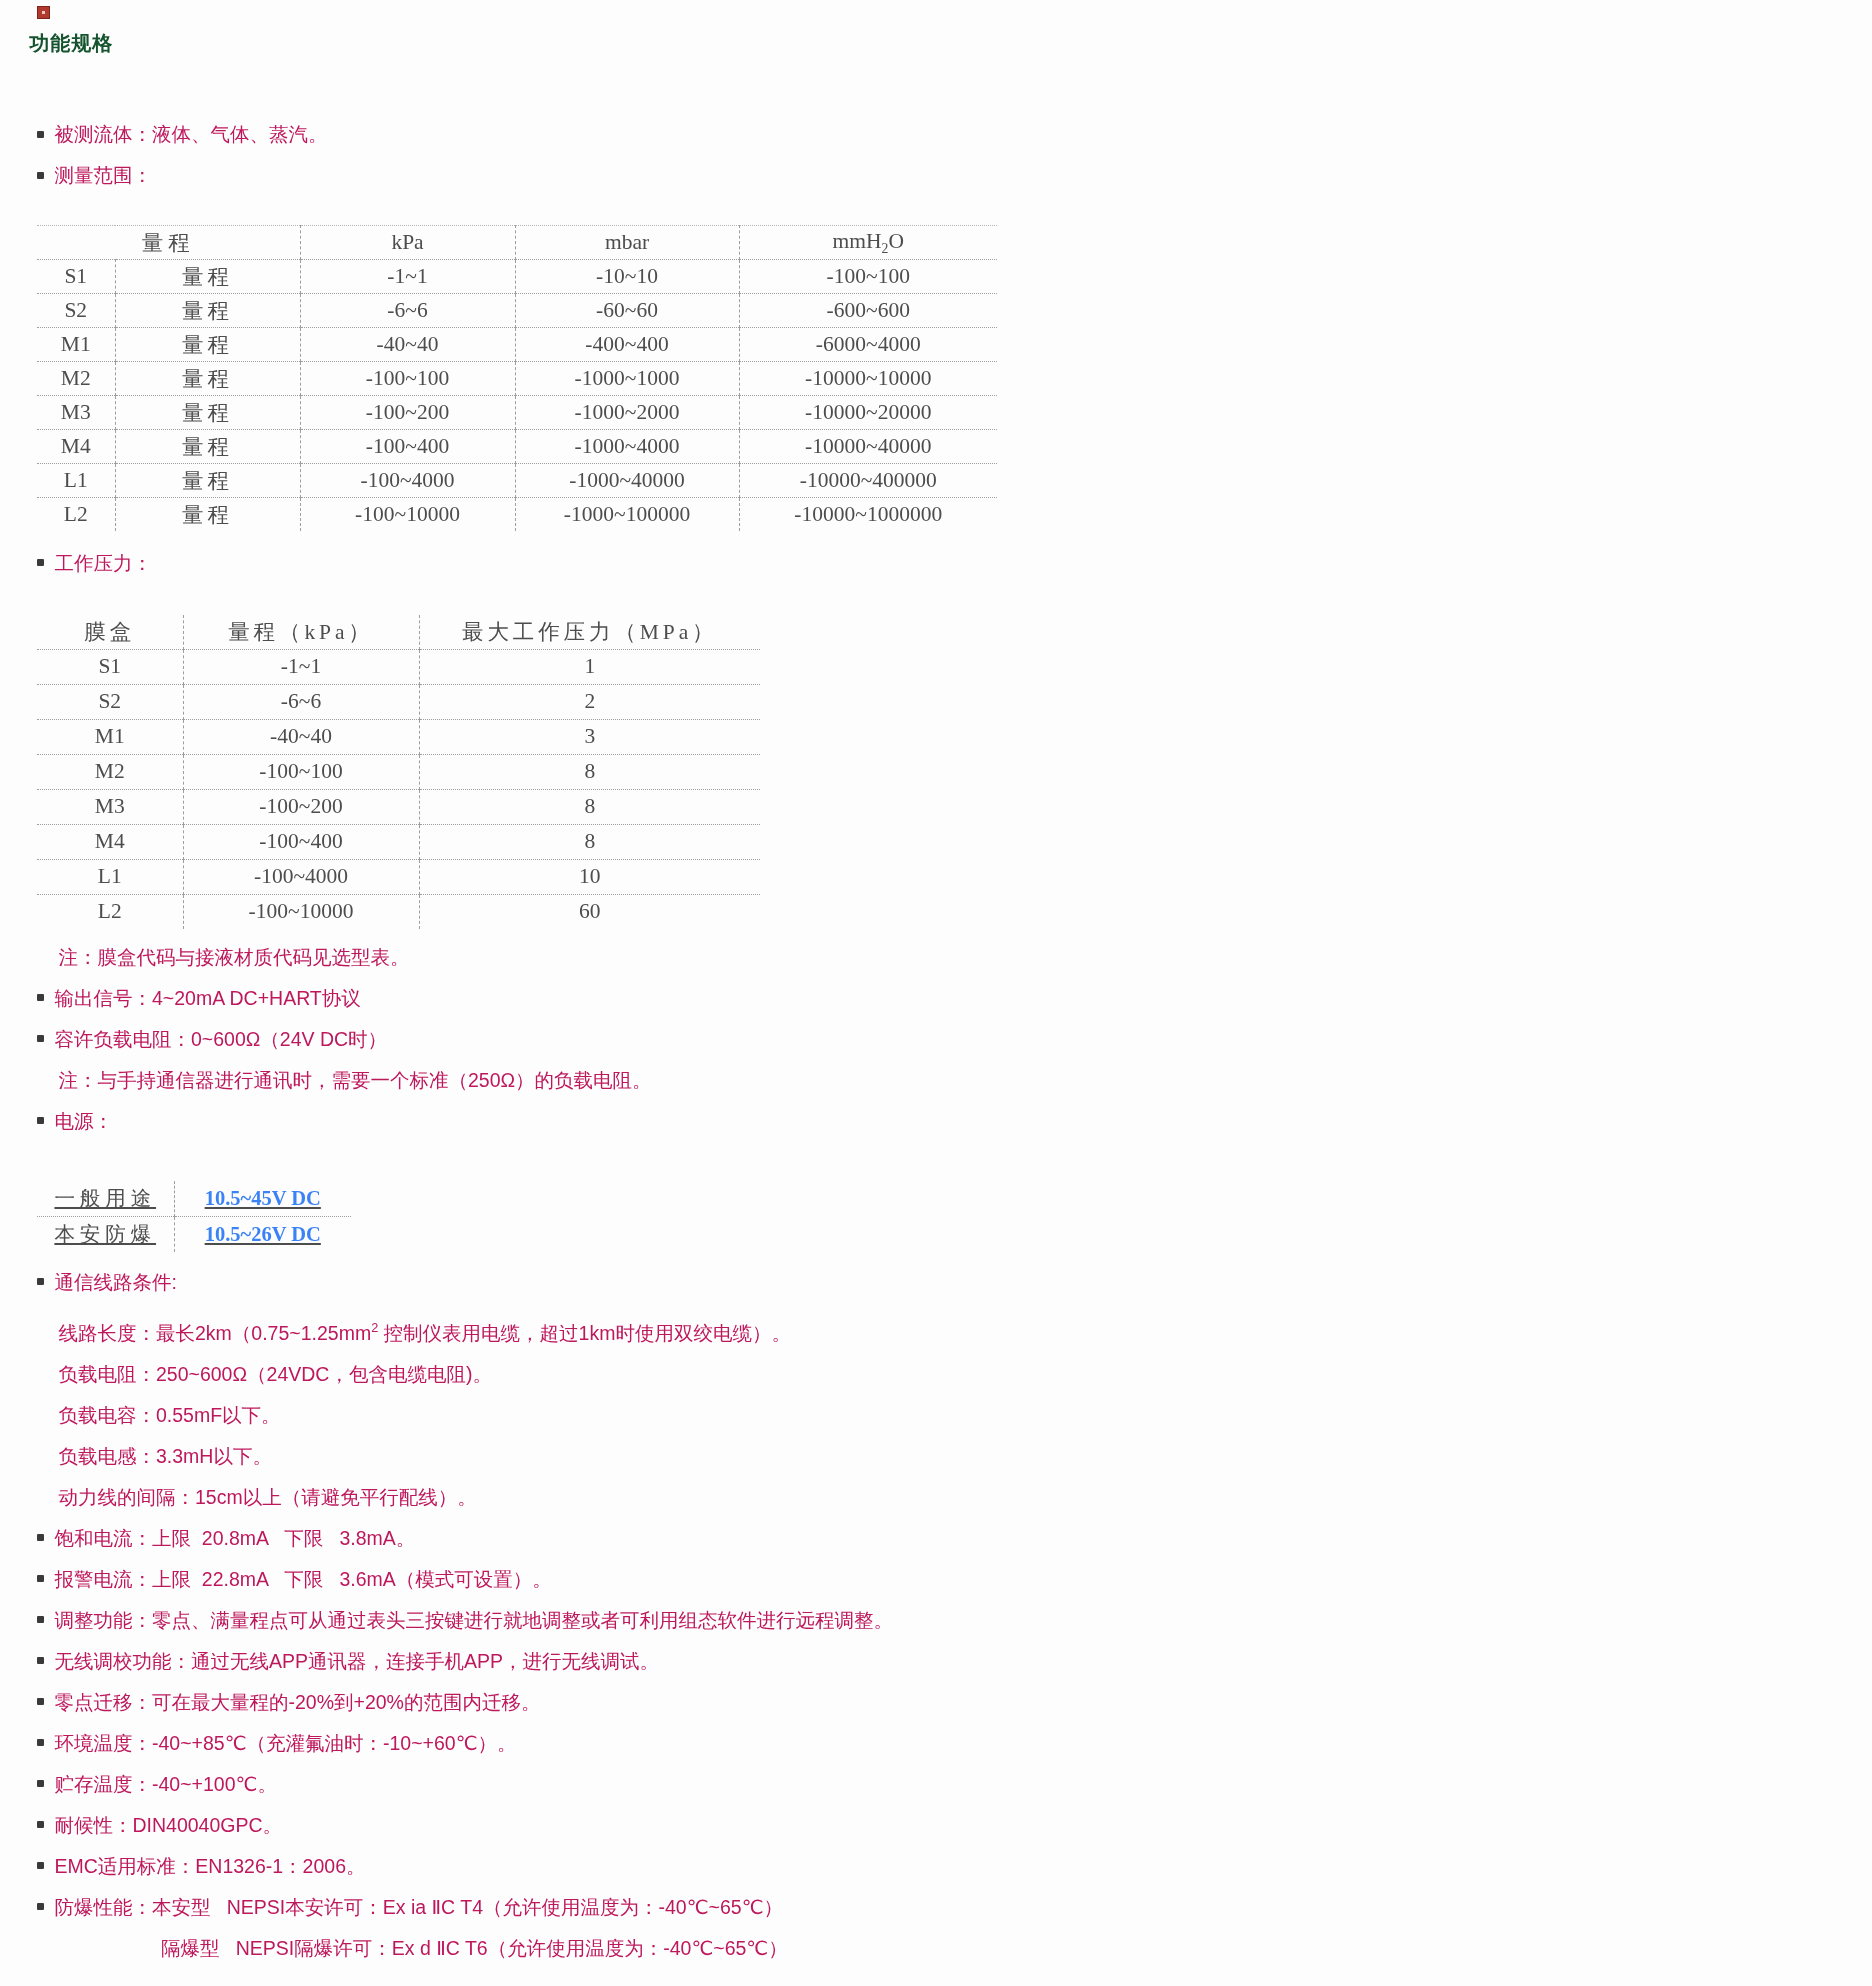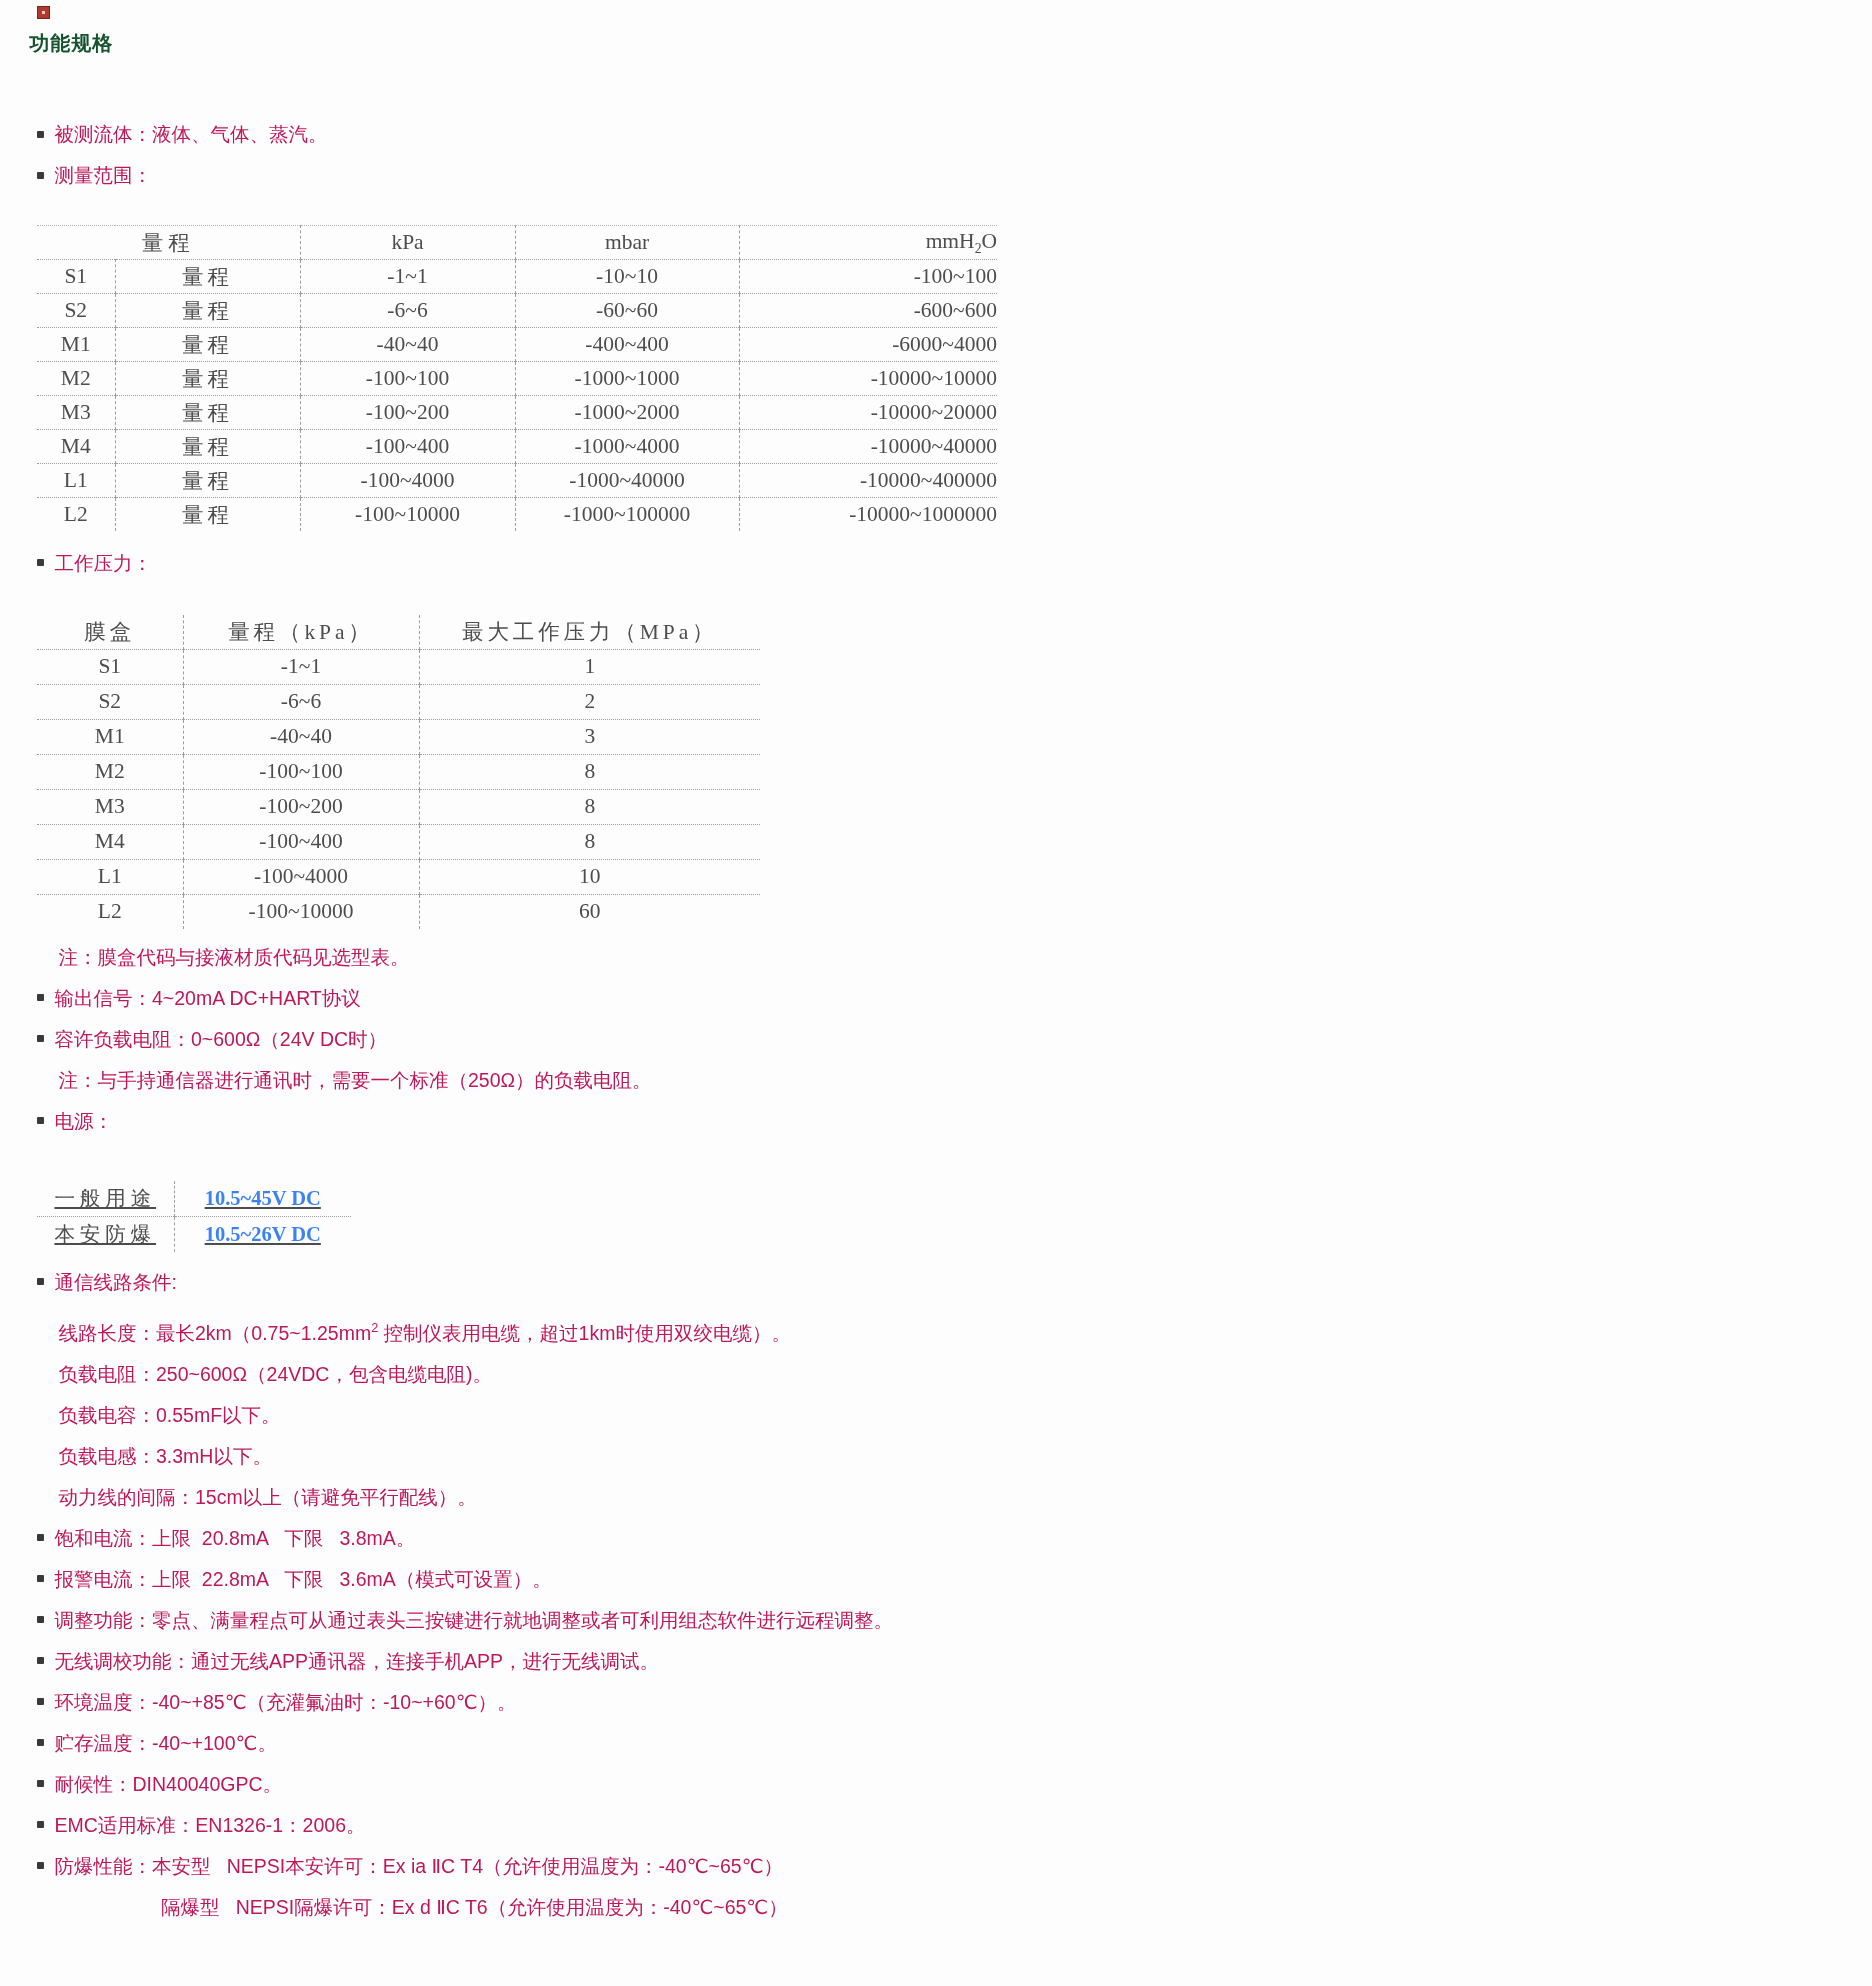--- a/index.html
+++ b/index.html
@@ -28,21 +28,21 @@
   .cont{padding-left:124px;}
   sup{font-size:12.7px;}
 
   table{border-collapse:collapse;font-family:"Liberation Serif","DejaVu Serif",serif;color:#4d4d4d;}
   th{font-weight:400;}
   td,th{text-align:center;padding:0;}
 
   
   #range-table{margin:29px 0 0 0;}
   #range-table td,#range-table th{height:33px;font-size:21.5px;border-right:1px dashed #9e9e9e;border-bottom:1px dotted #9e9e9e;}
-  #range-table td:last-child,#range-table th:last-child{border-right:none;text-align:right;}
+  #range-table td:last-child,#range-table th:last-child{border-right:none;}
   #range-table thead th{border-top:1px dotted #b5b5b5;}
   #range-table tbody tr:last-child td{border-bottom:none;}
   #range-table th[colspan]{letter-spacing:4.9px;}
   #range-table td:nth-child(2){letter-spacing:3.9px;}
   #range-table sub{font-size:13.7px;}
 
   
   #pressure-table{margin:31px 0 0 0;}
   #pressure-table td,#pressure-table th{height:34px;font-size:21.5px;border-right:1px dashed #9e9e9e;border-bottom:1px dotted #9e9e9e;}
   #pressure-table td:last-child,#pressure-table th:last-child{border-right:none;}
@@ -234,20 +234,21 @@
   <div class="line sub mt6"><span>线路长度：最长2km（0.75~1.25mm</span><sup>2</sup><span> 控制仪表用电缆，超过1km时使用双绞电缆）。</span></div>
   <div class="line sub"><span>负载电阻：250~600Ω（24VDC，包含电缆电阻)。</span></div>
   <div class="line sub"><span>负载电容：0.55mF以下。</span></div>
   <div class="line sub"><span>负载电感：3.3mH以下。</span></div>
   <div class="line sub"><span>动力线的间隔：15cm以上（请避免平行配线）。</span></div>
 
   <div class="line"><span class="dot"></span><span>饱和电流：上限  20.8mA   下限   3.8mA。</span></div>
   <div class="line"><span class="dot"></span><span>报警电流：上限  22.8mA   下限   3.6mA（模式可设置）。</span></div>
   <div class="line"><span class="dot"></span><span>调整功能：零点、满量程点可从通过表头三按键进行就地调整或者可利用组态软件进行远程调整。</span></div>
   <div class="line"><span class="dot"></span><span>无线调校功能：通过无线APP通讯器，连接手机APP，进行无线调试。</span></div>
+  <div class="line"><span class="dot"></span><span>零点迁移：可在最大量程的-20%到+20%的范围内迁移。</span></div>
   <div class="line"><span class="dot"></span><span>环境温度：-40~+85℃（充灌氟油时：-10~+60℃）。</span></div>
   <div class="line"><span class="dot"></span><span>贮存温度：-40~+100℃。</span></div>
   <div class="line"><span class="dot"></span><span>耐候性：DIN40040GPC。</span></div>
   <div class="line"><span class="dot"></span><span>EMC适用标准：EN1326-1：2006。</span></div>
   <div class="line"><span class="dot"></span><span>防爆性能：本安型   NEPSI本安许可：Ex ia ⅡC T4（允许使用温度为：-40℃~65℃）</span></div>
   <div class="line cont"><span>隔爆型   NEPSI隔爆许可：Ex d ⅡC T6（允许使用温度为：-40℃~65℃）</span></div>
 
 </div>
 
 

